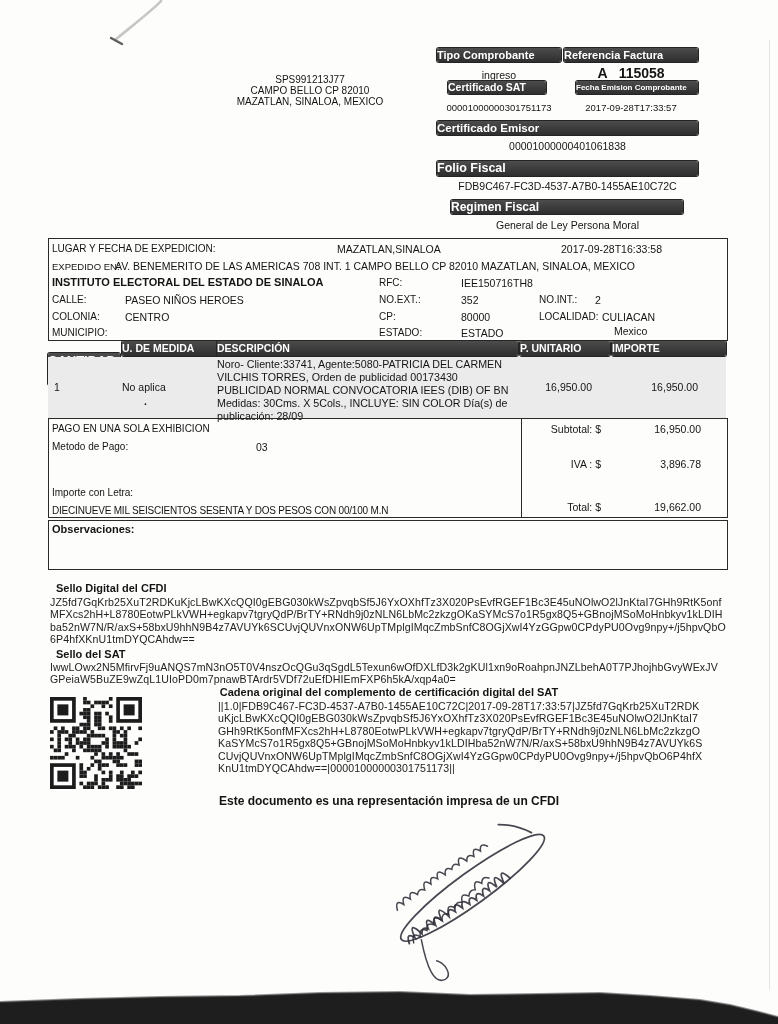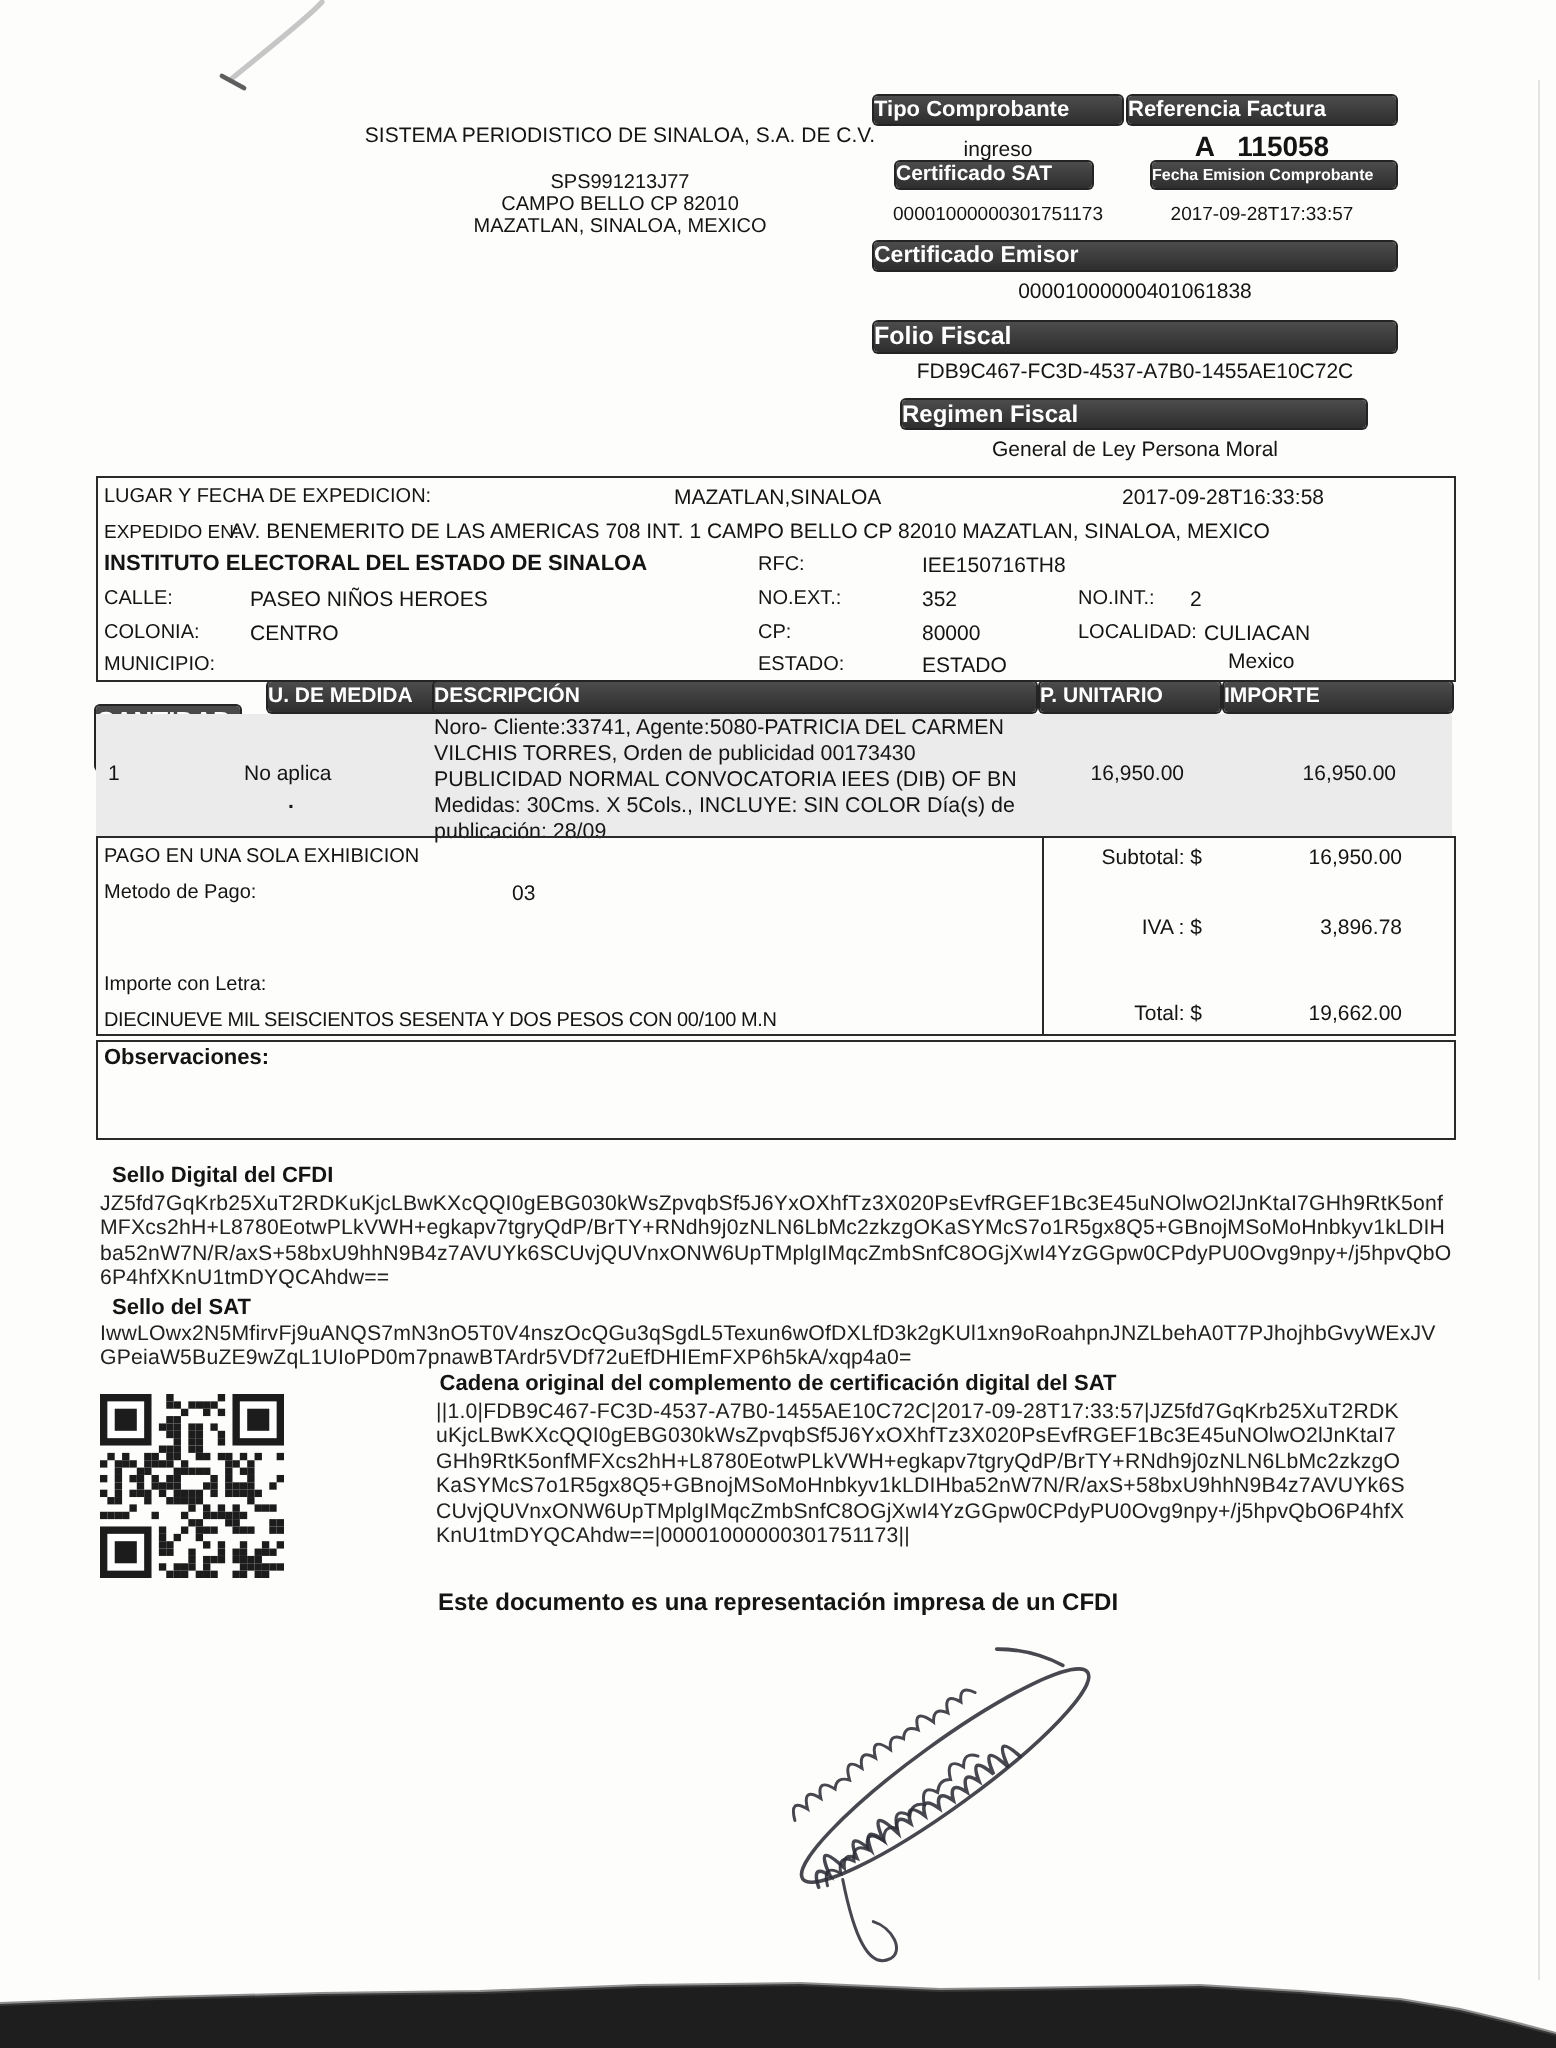--- a/index.html
+++ b/index.html
@@ -21,21 +21,20 @@
 <body>
 
 <div id="page">
 
   <svg class="abs" style="left:95px;top:0;" width="80" height="52" viewBox="0 0 80 52">
     <path d="M 66 1 C 60 8 42 22 20 40" fill="none" stroke="#c6c6c6" stroke-width="2.6" stroke-linecap="round"></path>
     <path d="M 16 38 l 11 6" fill="none" stroke="#5e5e5e" stroke-width="2.4" stroke-linecap="round"></path>
   </svg>
 
   <div class="abs ctr" style="left:150px;top:62px;width:320px;">
-    <div class="val">SISTEMA PERIODISTICO DE SINALOA, S.A. DE C.V.</div>
     <div class="lbl" style="margin-top:12px;">SPS991213J77</div>
     <div class="lbl">CAMPO BELLO CP 82010</div>
     <div class="lbl">MAZATLAN, SINALOA, MEXICO</div>
   </div>
 
   <div class="abs" style="left:437px;top:44px;width:261px;">
     <div class="bar abs" style="left: 0px; top: 4px; width: 124px; height: 14px; font-size: 11px; line-height: 14px; color: rgb(255, 255, 255);">Tipo Comprobante</div>
     <div class="bar abs" style="left: 127px; top: 4px; width: 134px; height: 14px; font-size: 11px; line-height: 14px; color: rgb(255, 255, 255);">Referencia Factura</div>
     <div class="abs ctr val" style="left:0;top:25px;width:124px;">ingreso</div>
     <div class="abs ctr b pre" style="left:127px;top:21px;width:134px;font-size:14px;">A   115058</div>
@@ -72,21 +71,21 @@
     <div class="abs val" style="left:412px;top:72px;">80000</div>
     <div class="abs lbl" style="left:490px;top:72px;">LOCALIDAD:</div>
     <div class="abs val" style="left:553px;top:72px;">CULIACAN</div>
     <div class="abs lbl" style="left:3px;top:88px;">MUNICIPIO:</div>
     <div class="abs lbl" style="left:330px;top:88px;">ESTADO:</div>
     <div class="abs val" style="left:412px;top:88px;">ESTADO</div>
     <div class="abs val" style="left:565px;top:86px;">Mexico</div>
   </div>
 
   <div class="bar abs" style="left: 48px; top: 341px; width: 72px; height: 32px; font-size: 13px; line-height: 15px; color: rgb(255, 255, 255); margin-top: 12px;">CANTIDAD</div>
-  <div class="bar abs" style="left: 134px; top: 341px; width: 98px; height: 15px; font-size: 10.5px; line-height: 15px; color: rgb(255, 255, 255);">U. DE MEDIDA</div>
+  <div class="bar abs" style="left: 122px; top: 341px; width: 98px; height: 15px; font-size: 10.5px; line-height: 15px; color: rgb(255, 255, 255);">U. DE MEDIDA</div>
   <div class="bar abs" style="left: 217px; top: 341px; width: 301px; height: 15px; font-size: 10.5px; line-height: 15px; color: rgb(255, 255, 255);">DESCRIPCIÓN</div>
   <div class="bar abs" style="left: 520px; top: 341px; width: 90px; height: 15px; font-size: 10.5px; line-height: 15px; color: rgb(255, 255, 255);">P. UNITARIO</div>
   <div class="bar abs" style="left: 612px; top: 341px; width: 114px; height: 15px; font-size: 10.5px; line-height: 15px; color: rgb(255, 255, 255);">IMPORTE</div>
 
   <div class="abs itemrow" style="left: 48px; top: 357px; width: 678px; height: 61px; background: rgb(235, 235, 235);">
     <div class="abs val" style="left:6px;top:24px;">1</div>
     <div class="abs val" style="left:74px;top:24px;">No aplica</div>
     <div class="abs val b" style="left:96px;top:38px;">.</div>
     <div class="abs" style="left:169px;top:1px;width:300px;font-size:10.7px;line-height:13px;">Noro- Cliente:33741, Agente:5080-PATRICIA DEL CARMEN VILCHIS TORRES, Orden de publicidad 00173430 PUBLICIDAD NORMAL  CONVOCATORIA IEES (DIB) OF BN Medidas: 30Cms. X 5Cols., INCLUYE: SIN COLOR  Día(s) de publicación: 28/09</div>
     <div class="abs val" style="left:472px;top:24px;width:72px;text-align:right;">16,950.00</div>

